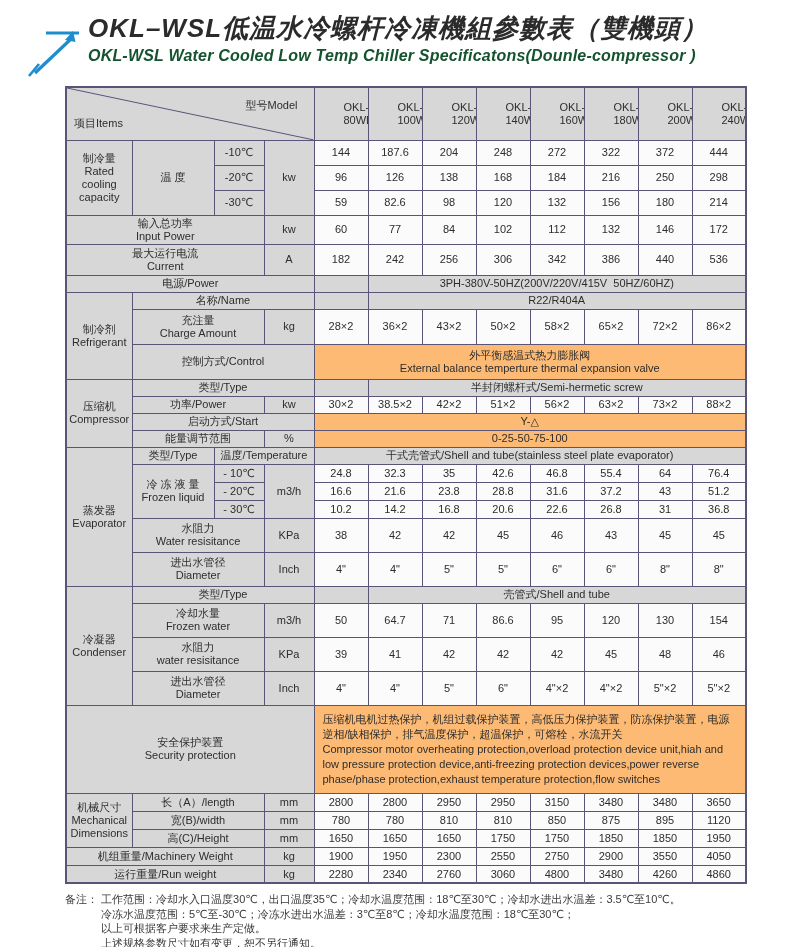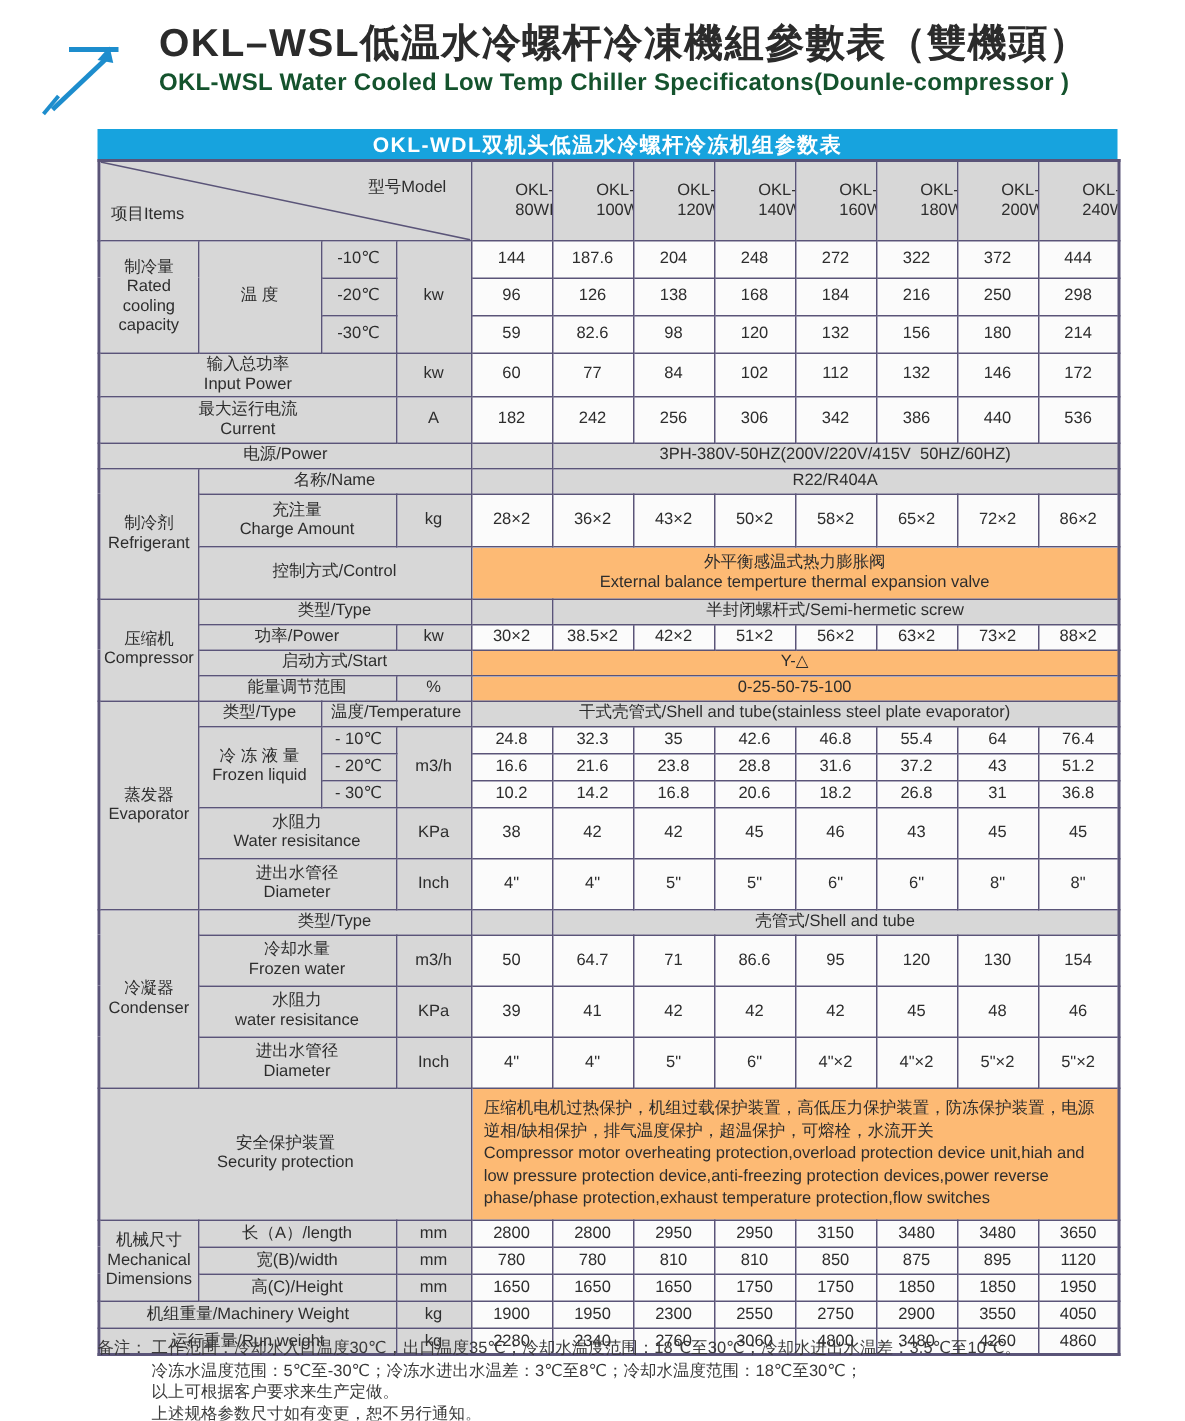--- a/index.html
+++ b/index.html
@@ -5,21 +5,21 @@
   * { margin:0; padding:0; box-sizing:border-box; }
   html,body { background:#ffffff; }
   body {
     width:790px; height:947px; position:relative; overflow:hidden;
     font-family:"Liberation Sans","DejaVu Sans",sans-serif;
     color:#2d2d2d;
   }
   
   .doc-header { position:absolute; top:14px; left:26px; width:740px; display:flex; align-items:flex-start; }
   .brand-arrow { width:58px; height:58px; margin-top:8px; flex:0 0 58px; }
-  .titles { margin-left:22px; }
+  .titles { margin-left:4px;font-style:italic; }
   .title-zh { font-size:26px; font-weight:bold; color:#2b2b2b; letter-spacing:1px; line-height:1.15; }
   .title-en { font-size:16px; font-weight:bold; color:#14532d; margin-top:3px; letter-spacing:0.2px; }
   
   .table-wrap { position:absolute; left:65px; top:86px; width:680px; }
   .blue-bar {
     height:20px; background:var(--accent_blue,#17a3de); color:#fff;
     font-size:14px; font-weight:bold; text-align:center; line-height:20px; letter-spacing:1px;
   }
   table.spec { width:680px; table-layout:fixed; border-collapse:collapse; }
   table.spec { border:2px solid var(--border,#5a5478); }
@@ -53,21 +53,20 @@
     <polygon points="47,9 49.5,20 39,18" fill="#1d8dcd"></polygon>
     <line x1="3" y1="54" x2="13" y2="42" stroke="#1d8dcd" stroke-width="2.6"></line>
   </svg>
   <div class="titles">
     <div class="title-zh">OKL–WSL低温水冷螺杆冷凍機組參數表（雙機頭）</div>
     <div class="title-en">OKL-WSL Water Cooled Low Temp Chiller Specificatons(Dounle-compressor )</div>
   </div>
 </div>
 
 <div class="table-wrap">
-  <div class="blue-bar">OKL-WDL双机头低温水冷螺杆冷冻机组参数表</div>
   <table class="spec">
     <colgroup>
       <col style="width:66px">
         <col style="width:82px">
         <col style="width:50px">
         <col style="width:50px">
       <col style="width:54px">
         <col style="width:54px">
         <col style="width:54px">
         <col style="width:54px">
@@ -264,21 +263,21 @@
           <td class="val">37.2</td>
           <td class="val">43</td>
           <td class="val">51.2</td>
         </tr>
     <tr class="h18">
       <td class="lab">- 30℃</td>
     <td class="val">10.2</td>
           <td class="val">14.2</td>
           <td class="val">16.8</td>
           <td class="val">20.6</td>
-          <td class="val">18.2</td>
+          <td class="val">22.6</td>
           <td class="val">26.8</td>
           <td class="val">31</td>
           <td class="val">36.8</td>
         </tr>
     <tr class="h34">
       <td class="lab" colspan="2">水阻力
 Water resisitance</td>
       <td class="lab">KPa</td>
     <td class="val">38</td>
           <td class="val">42</td>

